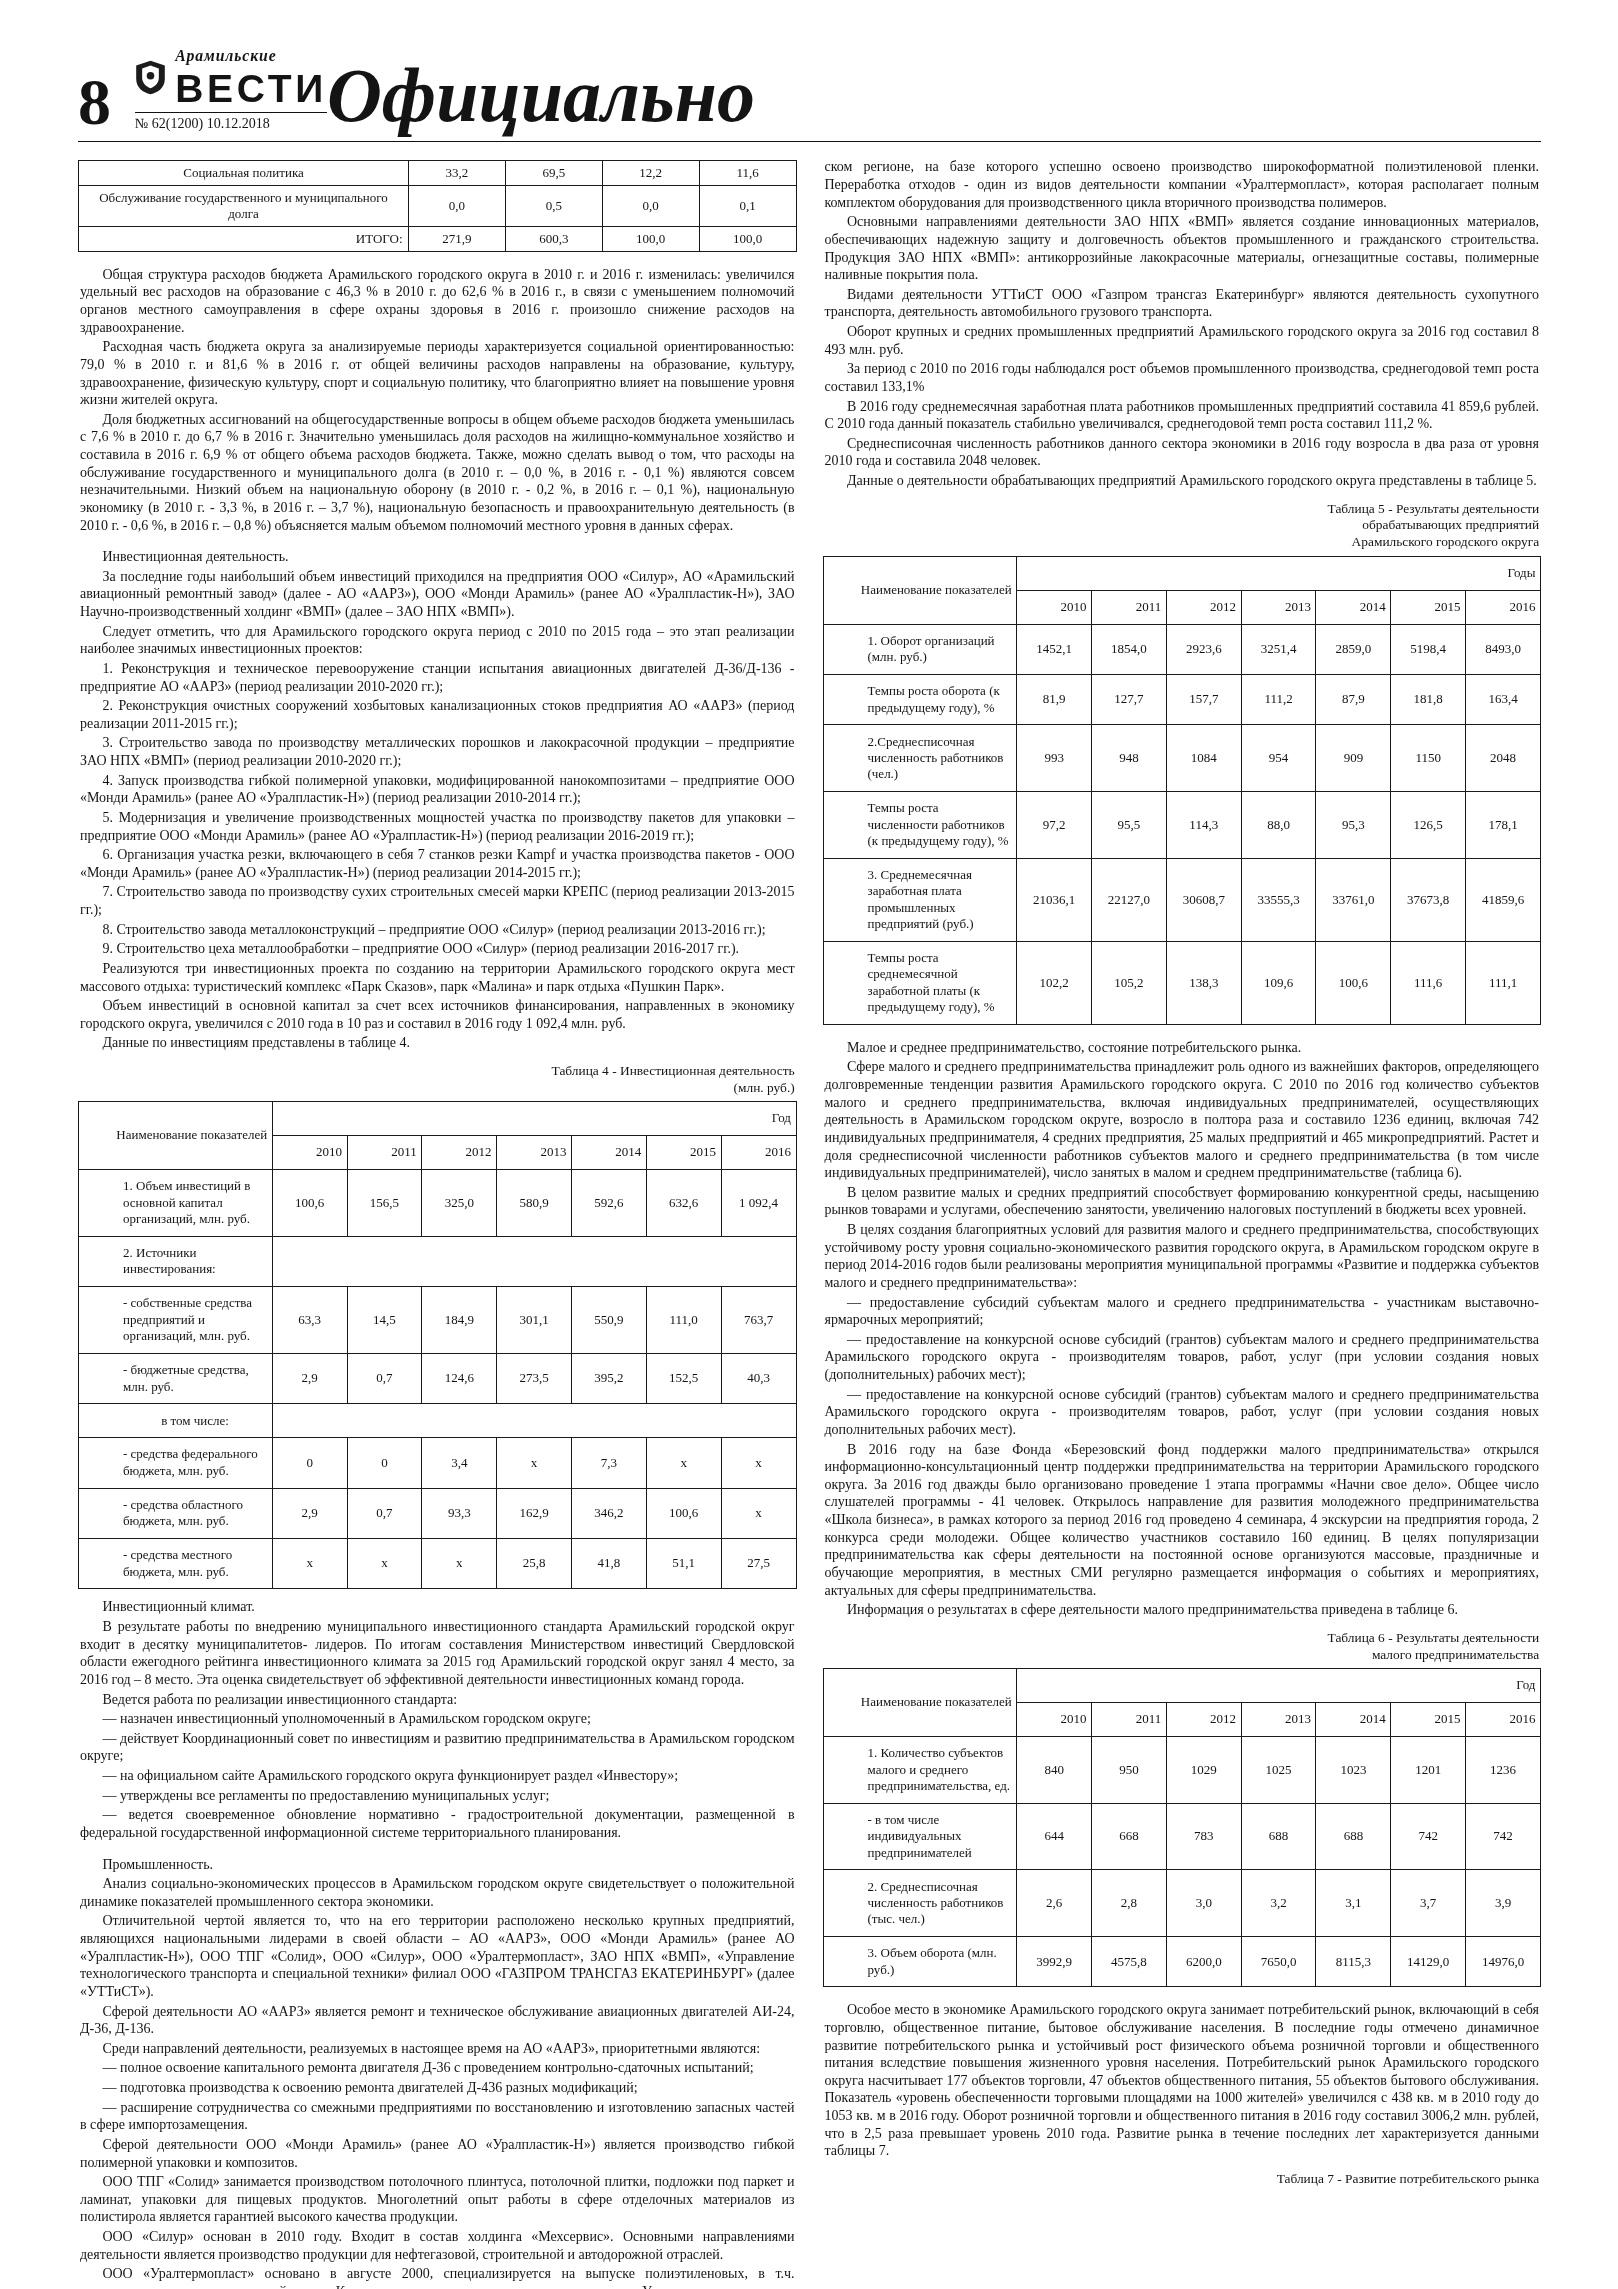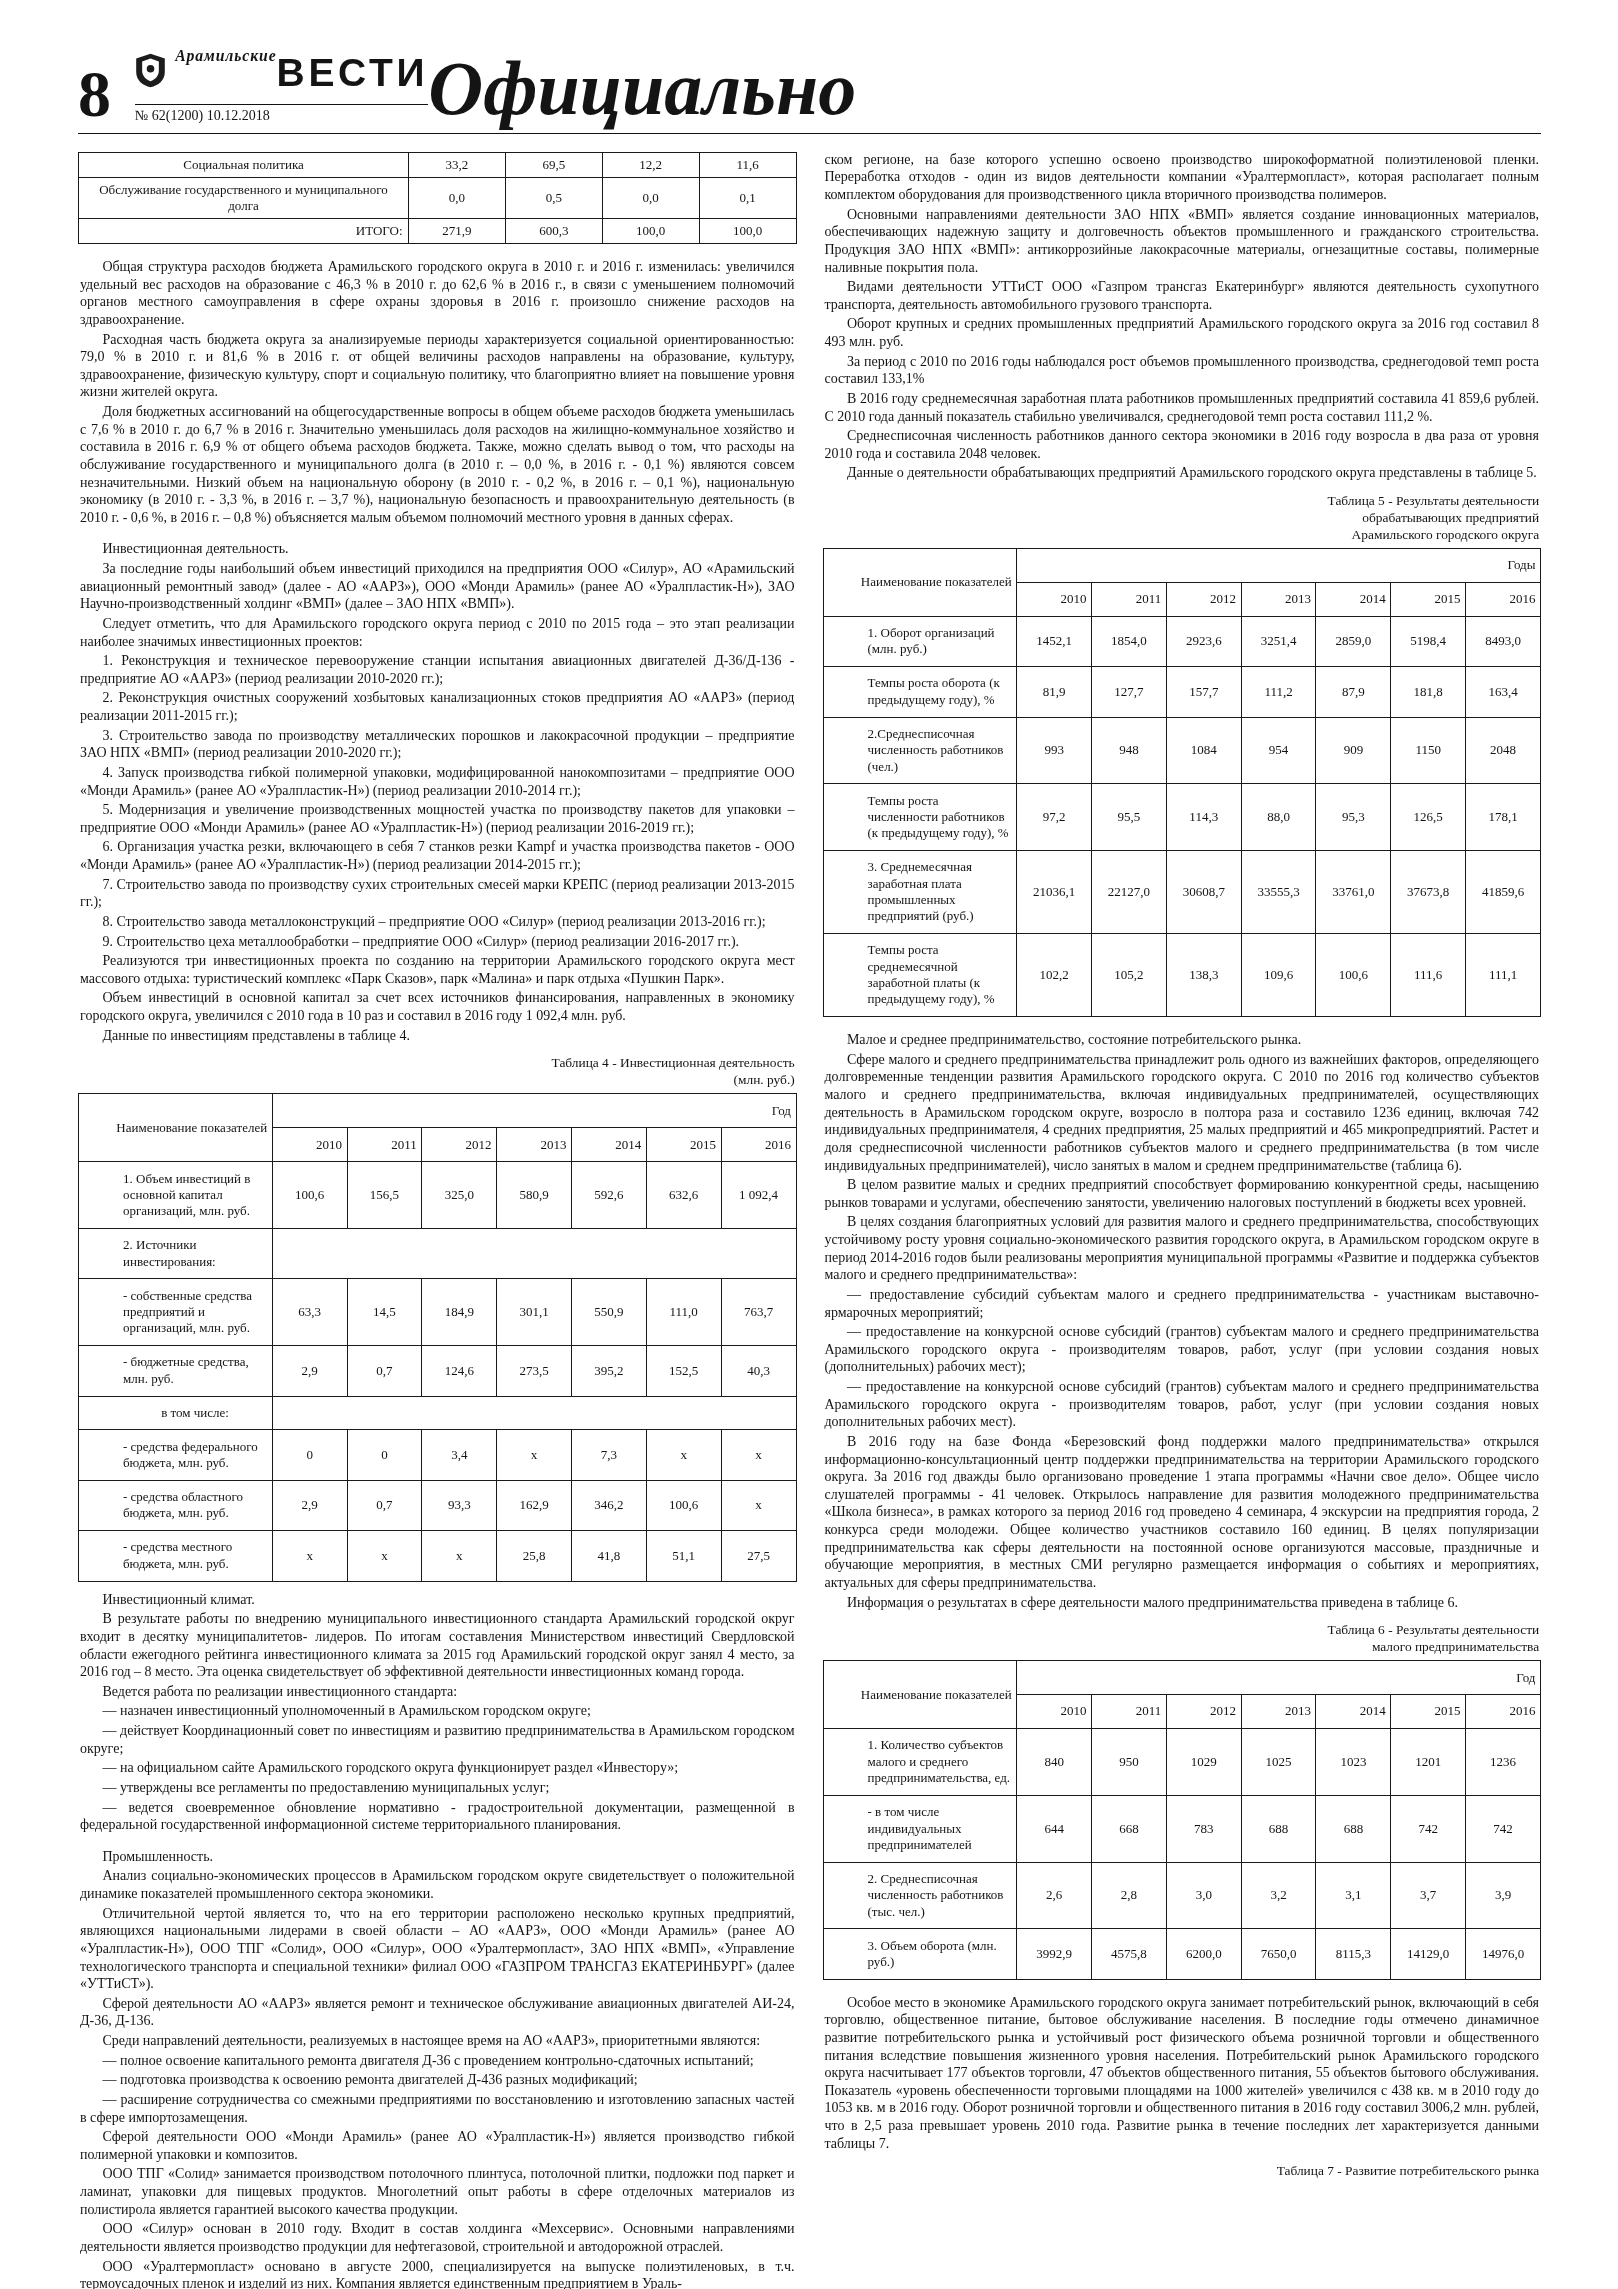--- a/index.html
+++ b/index.html
@@ -9,24 +9,24 @@
     font-family:"Liberation Serif","DejaVu Serif",serif;
     padding:48px 78px 37px 78px; overflow:hidden; position:relative;
   }
   
   .hdr { display:flex; align-items:flex-end; border-bottom:0.9px solid #111; padding-bottom:9.2px; }
   .hdr-left { display:flex; align-items:flex-end; }
   .page-num { font-size:66px; font-weight:bold; line-height:0.9; margin-right:24px; }
   .brand { display:flex; flex-direction:column; }
   .brand-row { display:flex; align-items:center; }
   .crest { margin-right:9.2px; display:inline-flex; }
-  .brand-stack { display:flex; flex-direction:row; line-height:1; }
+  .brand-stack { display:flex; flex-direction:column; line-height:1; }
   .brand-script { font-style:italic; font-weight:bold; font-size:15.7px; letter-spacing:0.9px; }
   .brand-main { font-family:"Liberation Sans","DejaVu Sans",sans-serif; font-weight:bold; font-size:39px; letter-spacing:3.7px; margin-top:5px; }
-  .issue { font-size:14px; margin-top:12px; border-top:0.9px solid #111; padding-top:2.8px; }
+  .issue { font-size:14px; margin-top:4px; border-top:0.9px solid #111; padding-top:2.8px; }
   .section-title {
     flex:1; text-align:left; font-size:76px; line-height:0.95;
     font-style:italic; font-weight:bold; padding-right:55px;
   }
   
   .columns { display:flex; gap:26px; margin-top:14.8px; }
   .col { width:50%; font-size:14px; line-height:1.26; text-align:justify; }
   .para { margin:2px; text-indent:1.6em; }
   .para.gap { margin-top:14px; }
   .para.noindent { text-indent:0; }

